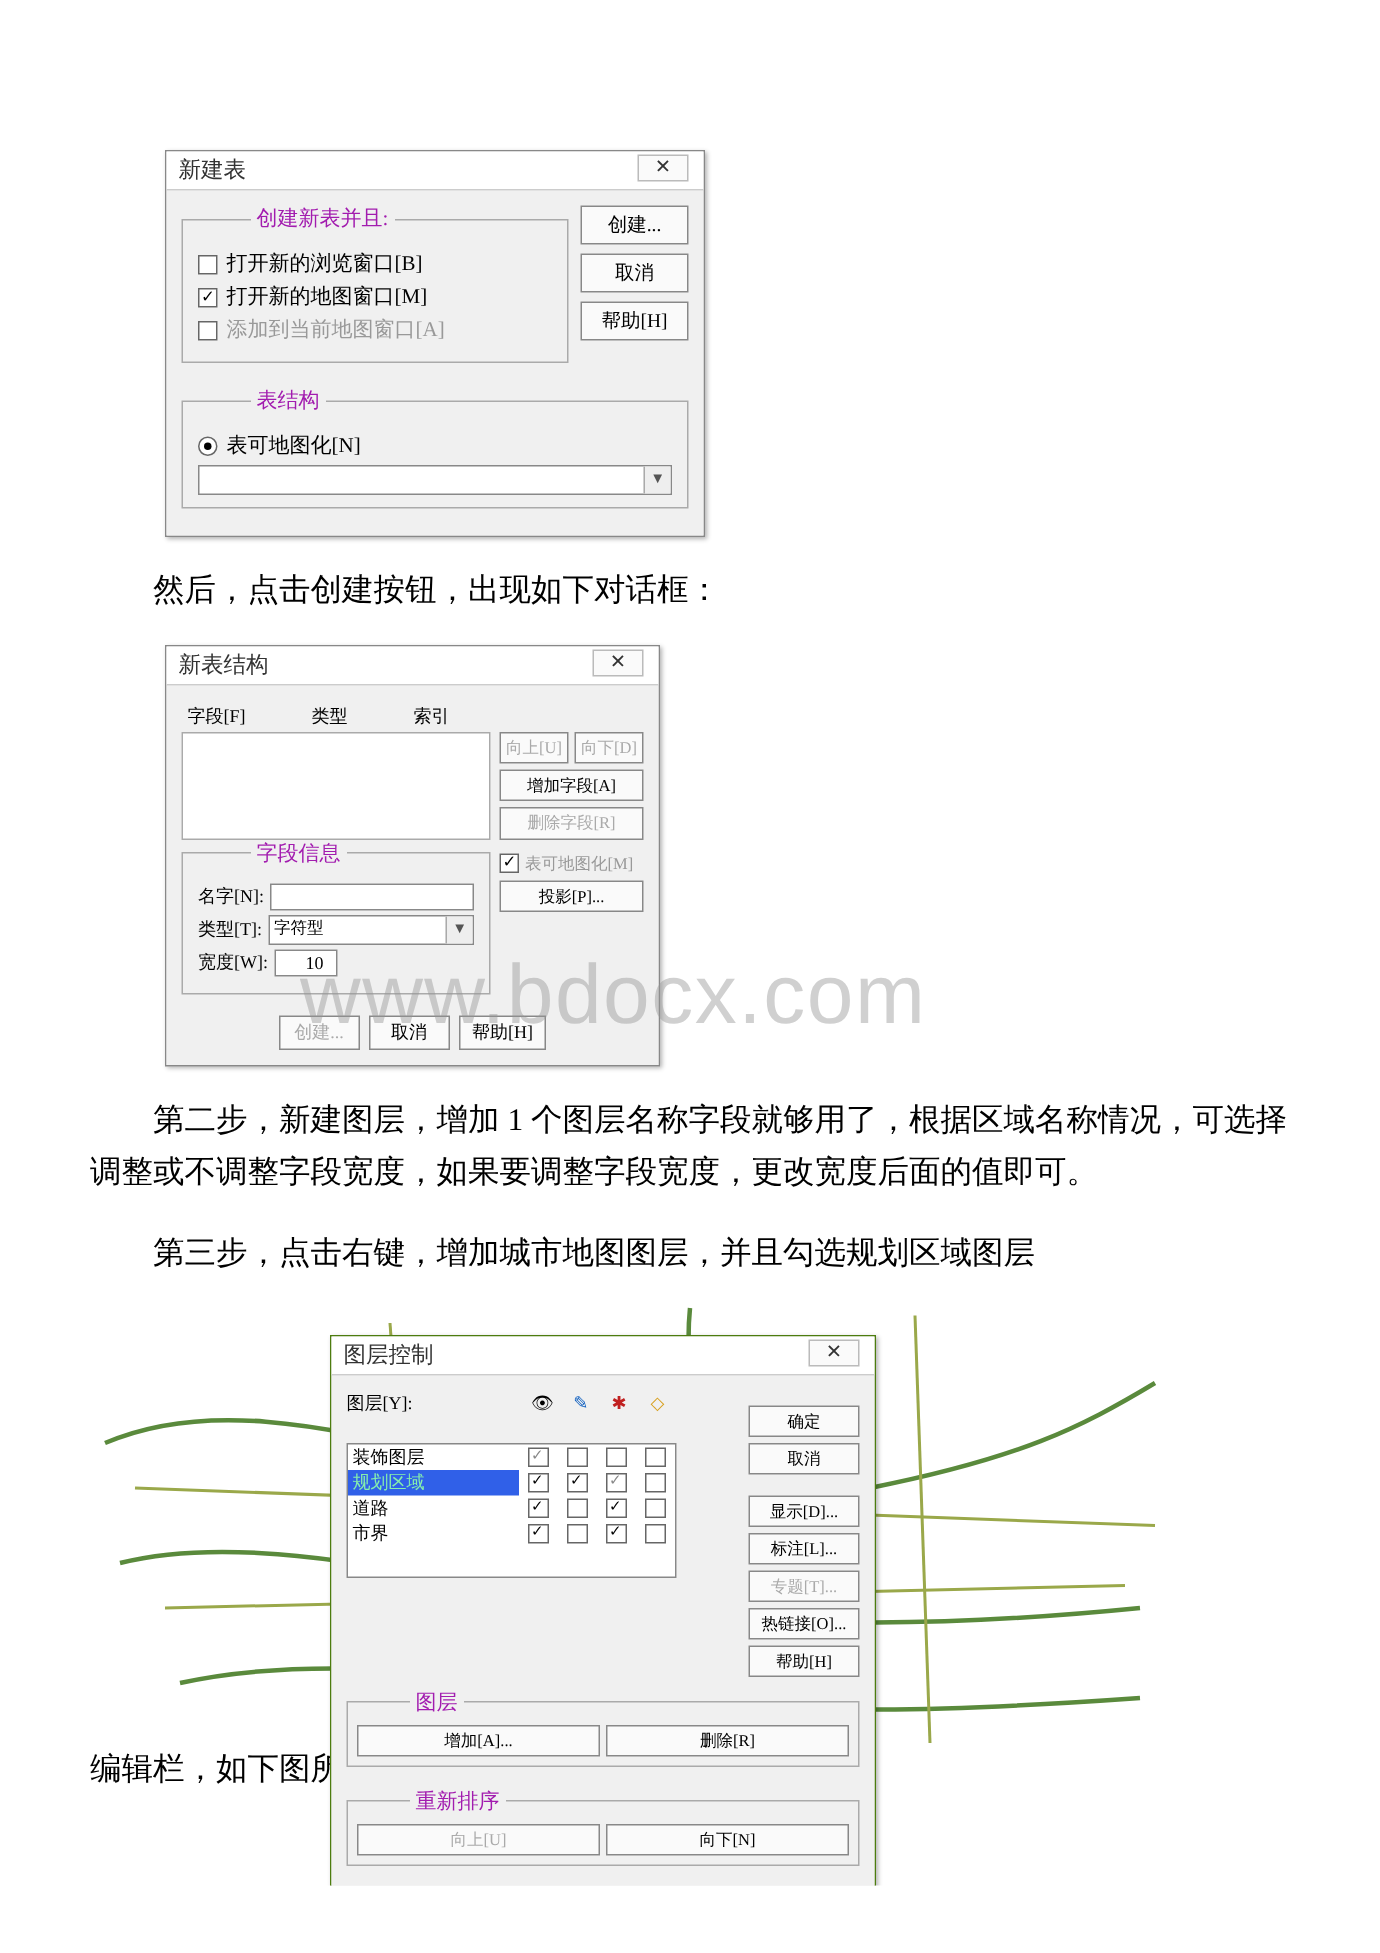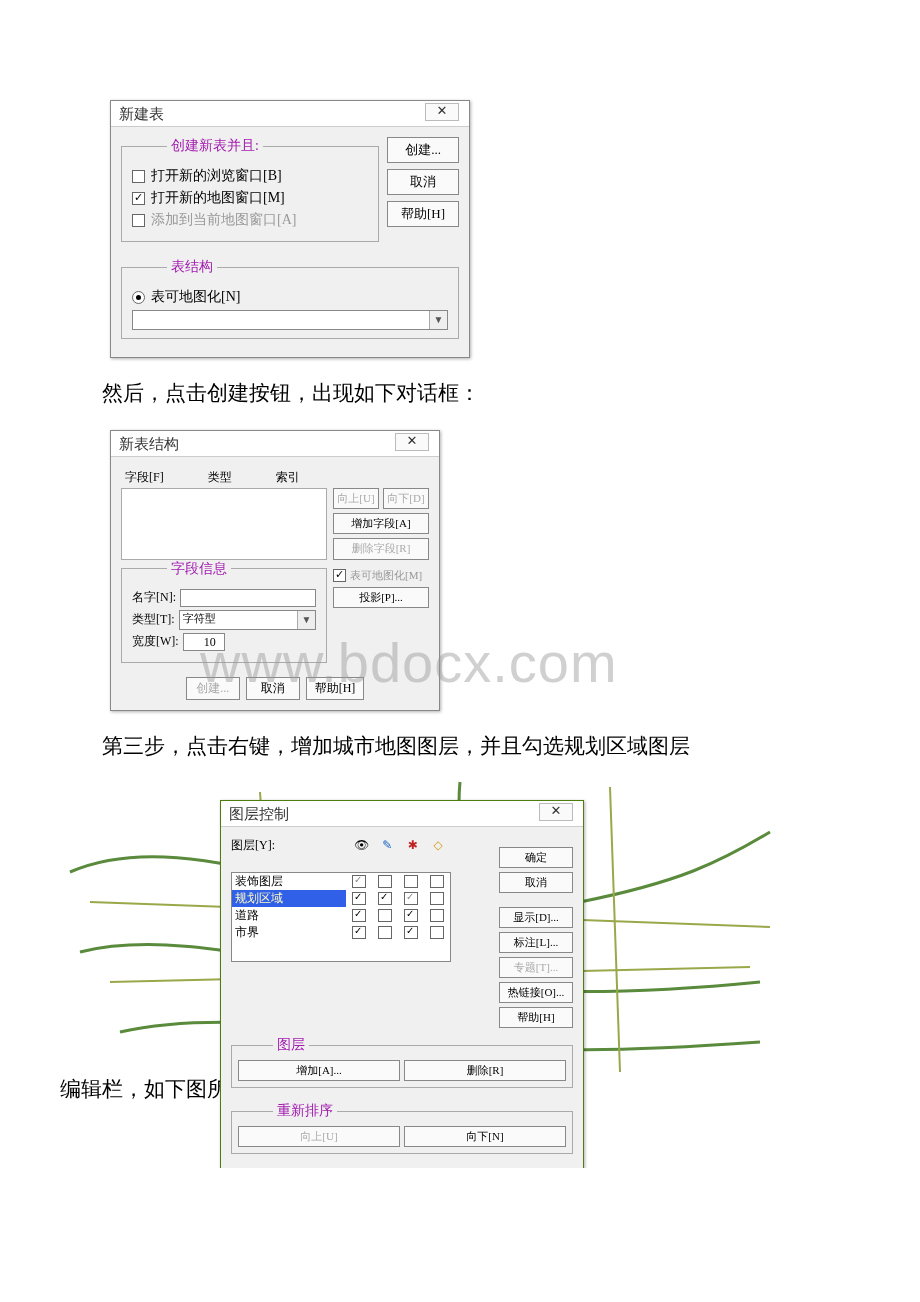--- a/index.html
+++ b/index.html
@@ -203,21 +203,21 @@
   .dlg3 .layer-list {
     border: 1px solid #888;
     background: #fff;
     width: 220px;
     height: 90px;
     font-size: 12px;
     overflow: hidden;
   }
   .dlg3 .lrow { display: flex; align-items: center; height: 17px; }
   .dlg3 .lrow .lname { width: 118px; padding-left: 3px; }
-  .dlg3 .lrow .lname.sel { background: #3060e8; color: #fef9c3; }
+  .dlg3 .lrow .lname.sel { background: #3060e8; color: #86efac; }
   .dlg3 .lrow .lchk {
     width: 14px; height: 13px;
     border: 1px solid #666;
     margin: 0 6px;
     background: #fff;
     position: relative;
     flex-shrink: 0;
   }
   .dlg3 .lrow .lchk.checked::after {
     content: "✓"; position: absolute; font-size: 10px; left: 1px; top: -2px;
@@ -357,20 +357,21 @@
         </div>
       </div>
       <div class="bot-btns">
         <div class="btn disabled">创建...</div>
         <div class="btn">取消</div>
         <div class="btn">帮助[H]</div>
       </div>
     </div>
   </div>
 
+  <p class="para">第二步，新建图层，增加 1 个图层名称字段就够用了，根据区域名称情况，可选择调整或不调整字段宽度，如果要调整字段宽度，更改宽度后面的值即可。</p>
   <p class="para">第三步，点击右键，增加城市地图图层，并且勾选规划区域图层</p>
 
   <div class="map-wrap">
     <svg class="map-svg" width="720" height="310">
       <g fill="none" stroke="#5a8a3c" stroke-width="3">
         <path d="M 10 100 C 80 70, 160 90, 250 110 S 420 150, 520 130 S 660 90, 710 60"></path>
         <path d="M 20 180 C 100 160, 200 185, 300 200 S 500 230, 700 210"></path>
         <path d="M 60 260 C 150 240, 260 255, 370 268 S 560 280, 700 270"></path>
         <path d="M 400 10 C 395 60, 410 120, 430 180 S 450 260, 460 300"></path>
         <path d="M 300 30 L 310 290"></path>

